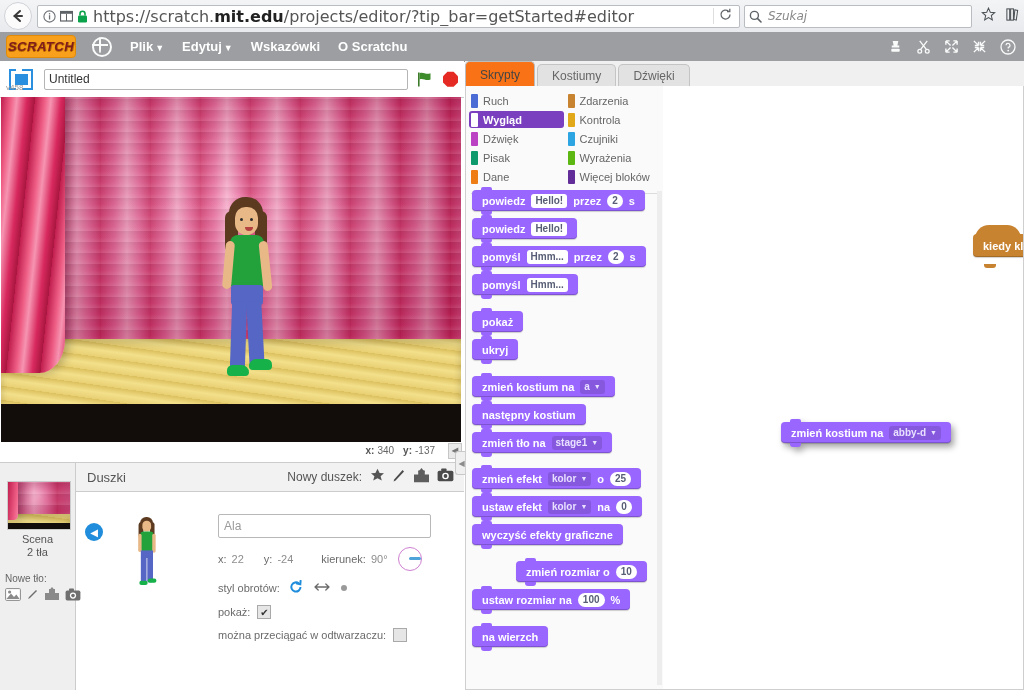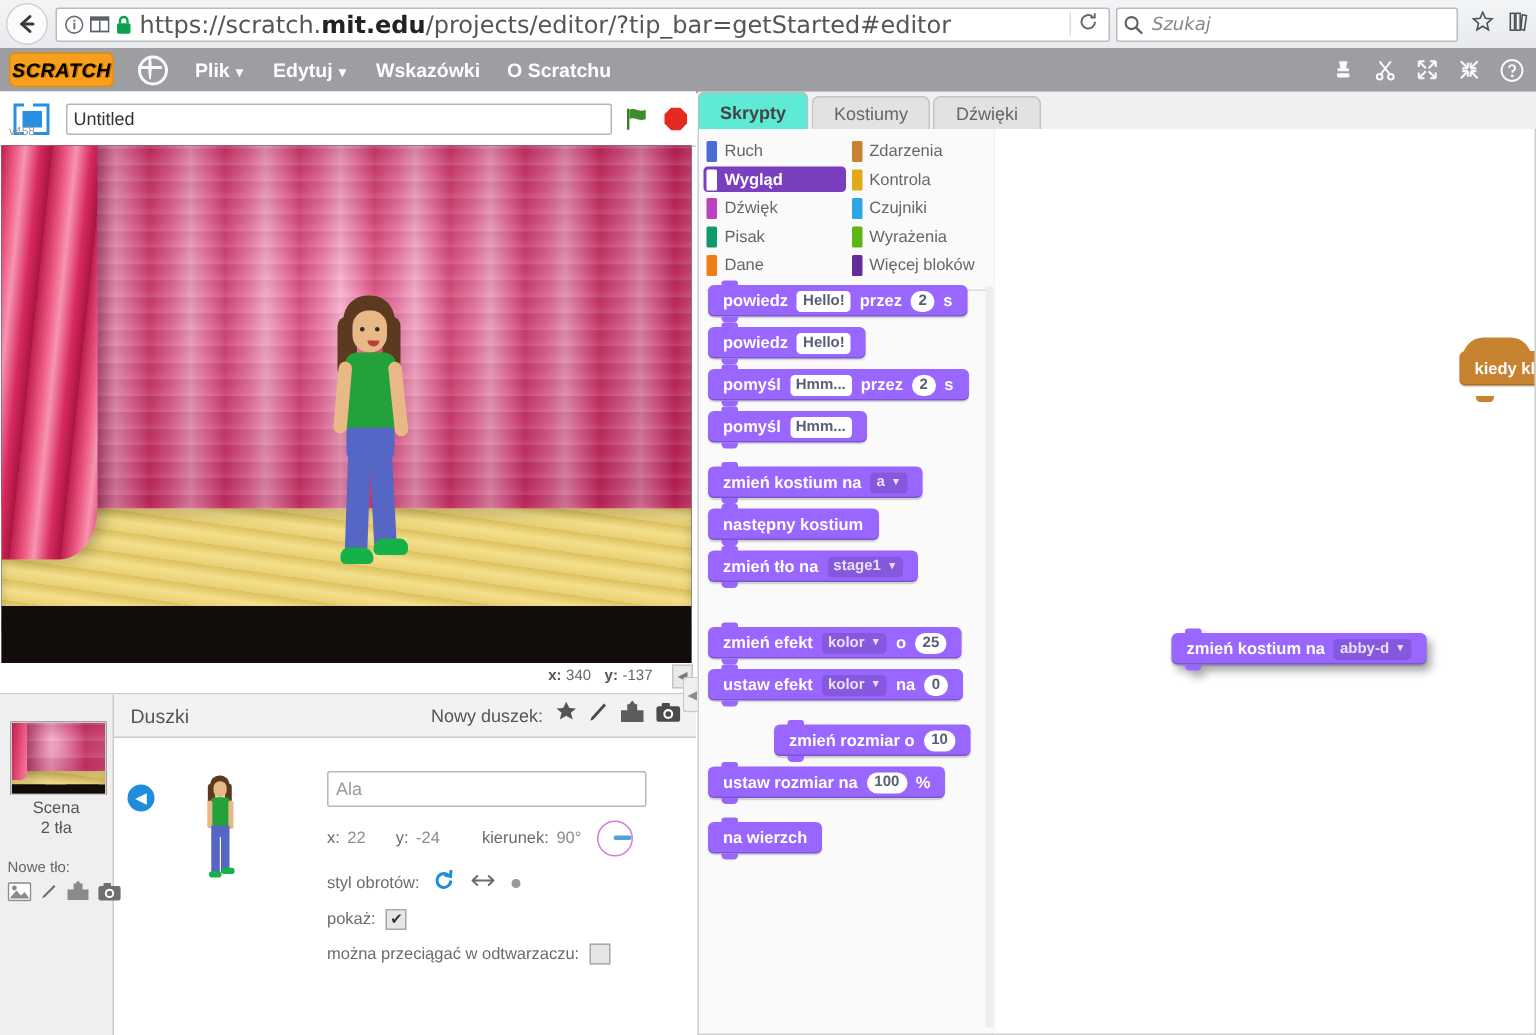--- a/index.html
+++ b/index.html
@@ -56,21 +56,21 @@
   
   .scratch-menu {
     position: absolute; left:0; top:32px; width:1024px; height:29px;
     background: #9c9ea1;
     display: flex; align-items: center;
     border-bottom: 1px solid #8a8c8f;
   }
   .logo {
     margin-left: 6px; width: 68px; height: 21px; border-radius: 4px;
     background: #f8a01c;
-    color: #000000; font-size: 13px; font-weight: 700; font-style: italic;
+    color: #7f1d1d; font-size: 13px; font-weight: 700; font-style: italic;
     letter-spacing: .5px;
     display: flex; align-items: center; justify-content: center;
     text-shadow: 0 1px 0 #b96a00, 1px 0 0 #b96a00;
     border: 1px solid #e08c0a;
   }
   .globe {
     margin-left: 16px; width: 16px; height: 16px; border-radius: 50%;
     border: 2px solid #fff; position: relative; opacity: .95;
   }
   .globe:before {
@@ -241,21 +241,21 @@
 
   
   .editor { position:absolute; left:465px; top:61px; width:559px; height:629px; background:#f0f0f0; }
   .tabs { position:absolute; left:0; top:0; height:26px; display:flex; align-items:flex-end; }
   .tab {
     height:22px; padding:0 14px; font-size:12px; color:#666;
     background:#e2e2e2; border:1px solid #c4c4c4; border-bottom:none;
     border-top-left-radius:5px; border-top-right-radius:5px;
     display:flex; align-items:center; margin-right:2px;
   }
-  .tab.active { background:#5eead4; color:#444; height:25px; border-color:#bcbcbc;font-weight:bold; }
+  .tab.active { background:#f97316; color:#444; height:25px; border-color:#bcbcbc; }
 
   .palette {
     position:absolute; left:0; top:25px; width:197px; bottom:0;
     background:#fafafa; border:1px solid #cfcfcf; border-top:none;
     overflow:hidden;
   }
   .cat-grid {
     display:grid; grid-template-columns:1fr 1fr; padding:6px 3px 2px 3px;
     row-gap:2px; column-gap:2px;
   }
@@ -741,41 +741,50 @@
               <span class="inp">Hmm...</span>
               <span class="txt">przez</span>
               <span class="num">2</span>
               <span class="txt">s</span>
             </div></div>
           <div style="margin-top: 0px;"><div class="blk looks stack">
               <span class="txt">pomyśl</span>
               <span class="inp">Hmm...</span>
             </div></div>
           <div style="margin-top: 9px;"><div class="blk looks stack">
+              <span class="txt">pokaż</span>
+            </div></div>
+          <div style="margin-top: 0px;"><div class="blk looks stack">
+              <span class="txt">ukryj</span>
+            </div></div>
+          <div style="margin-top: 9px;"><div class="blk looks stack">
               <span class="txt">zmień kostium na</span>
               <span class="drop">a<span class="dc">▼</span></span>
             </div></div>
           <div style="margin-top: 0px;"><div class="blk looks stack">
               <span class="txt">następny kostium</span>
             </div></div>
           <div style="margin-top: 0px;"><div class="blk looks stack">
               <span class="txt">zmień tło na</span>
               <span class="drop">stage1<span class="dc">▼</span></span>
             </div></div>
-          <div style="margin-top: 23px;"><div class="blk looks stack">
+          <div style="margin-top: 8px;"><div class="blk looks stack">
               <span class="txt">zmień efekt</span>
               <span class="drop">kolor<span class="dc">▼</span></span>
               <span class="txt">o</span>
               <span class="num">25</span>
             </div></div>
           <div style="margin-top: 0px;"><div class="blk looks stack">
               <span class="txt">ustaw efekt</span>
               <span class="drop">kolor<span class="dc">▼</span></span>
               <span class="txt">na</span>
               <span class="num">0</span>
+            </div></div>
+          <div style="margin-top: 0px;"><div class="blk looks stack">
+              <span class="txt">wyczyść efekty graficzne</span>
             </div></div>
           <div style="margin-top: 9px; padding-left: 44px;"><div class="blk looks stack">
               <span class="txt">zmień rozmiar o</span>
               <span class="num">10</span>
             </div></div>
           <div style="margin-top: 0px;"><div class="blk looks stack">
               <span class="txt">ustaw rozmiar na</span>
               <span class="num">100</span>
               <span class="txt">%</span>
             </div></div>

